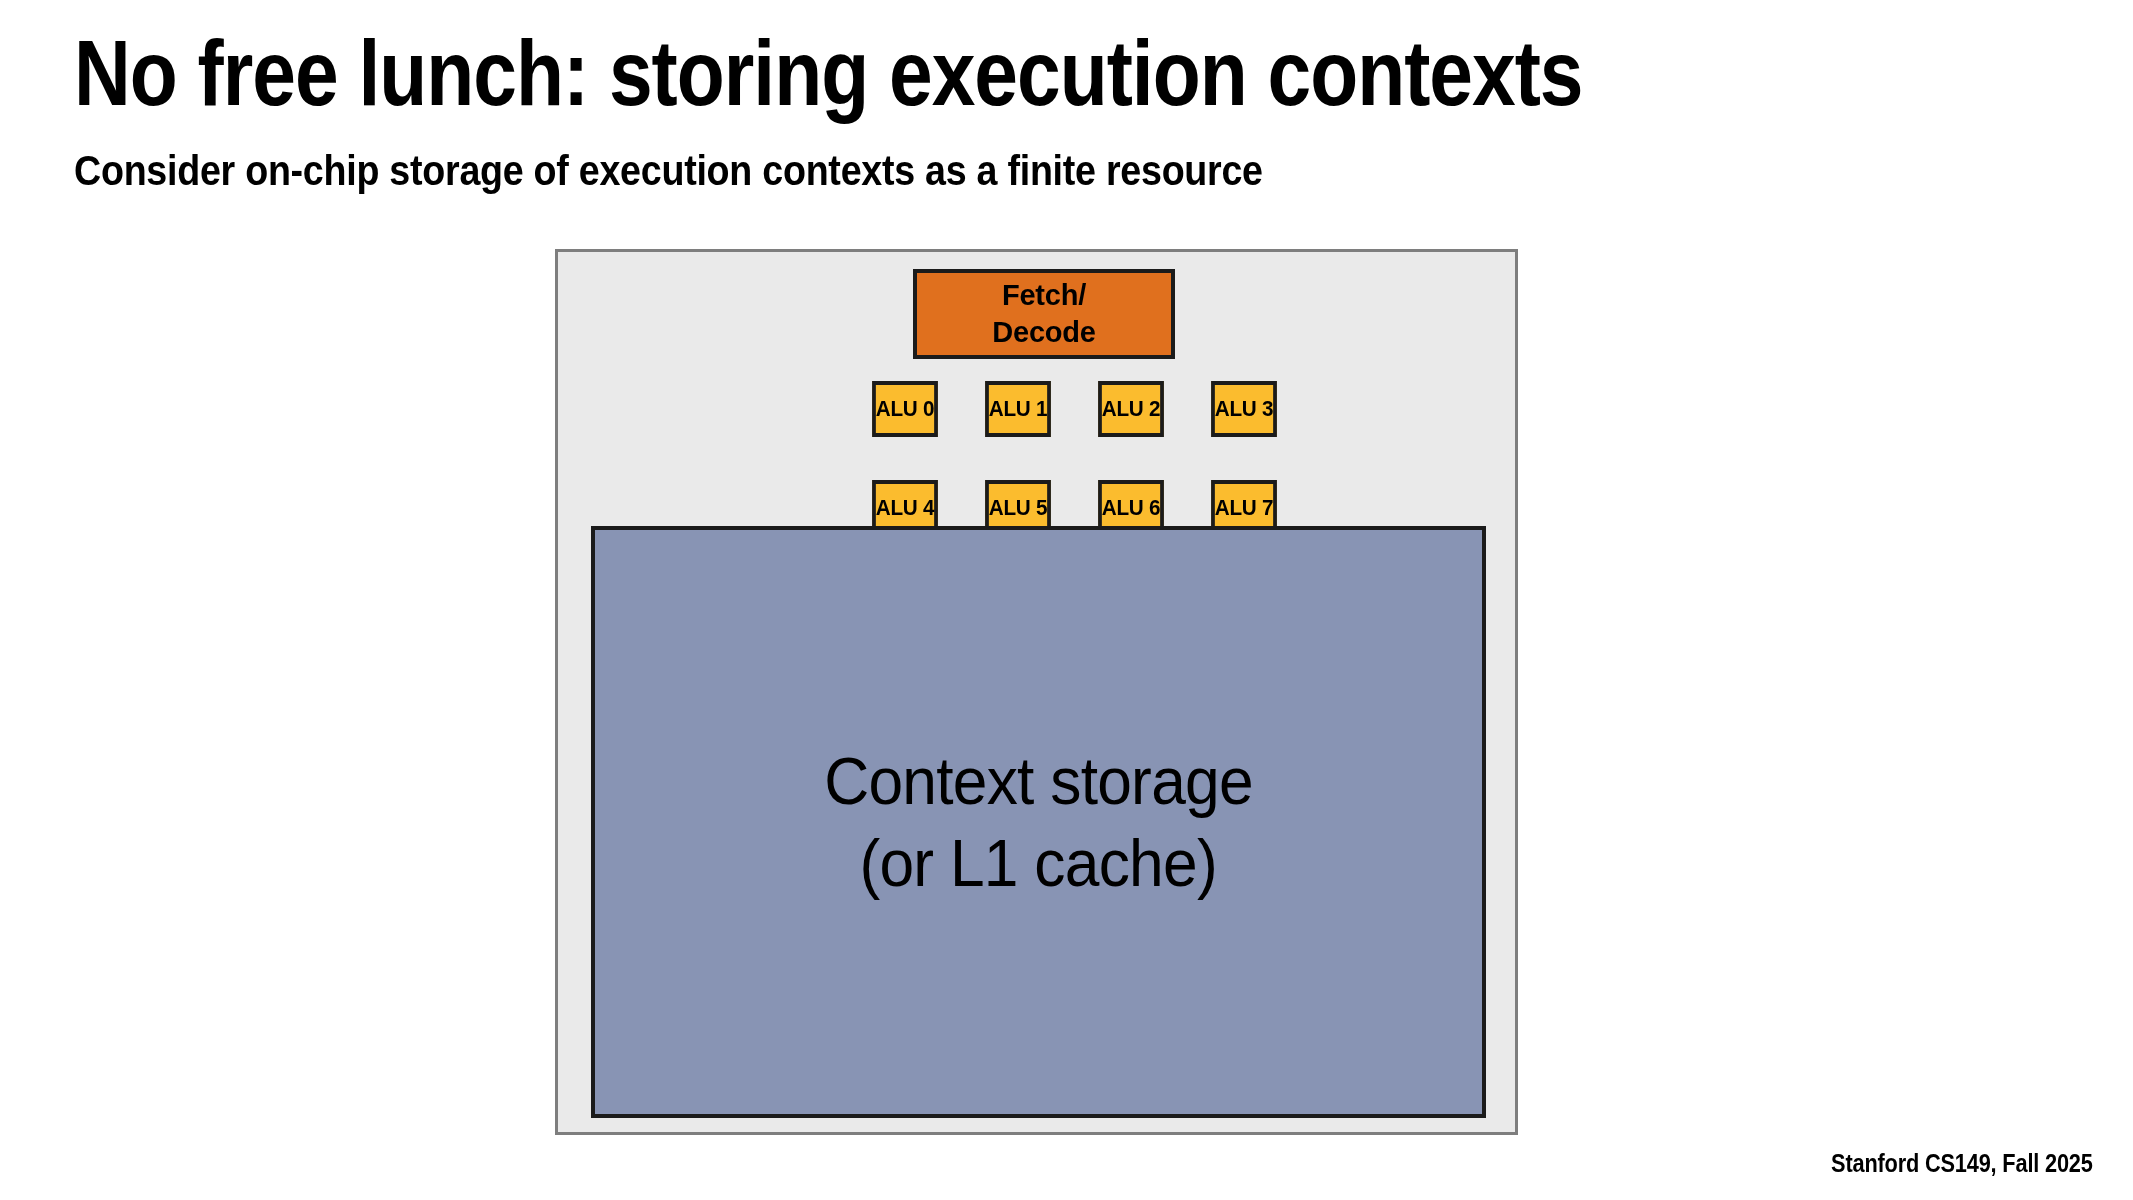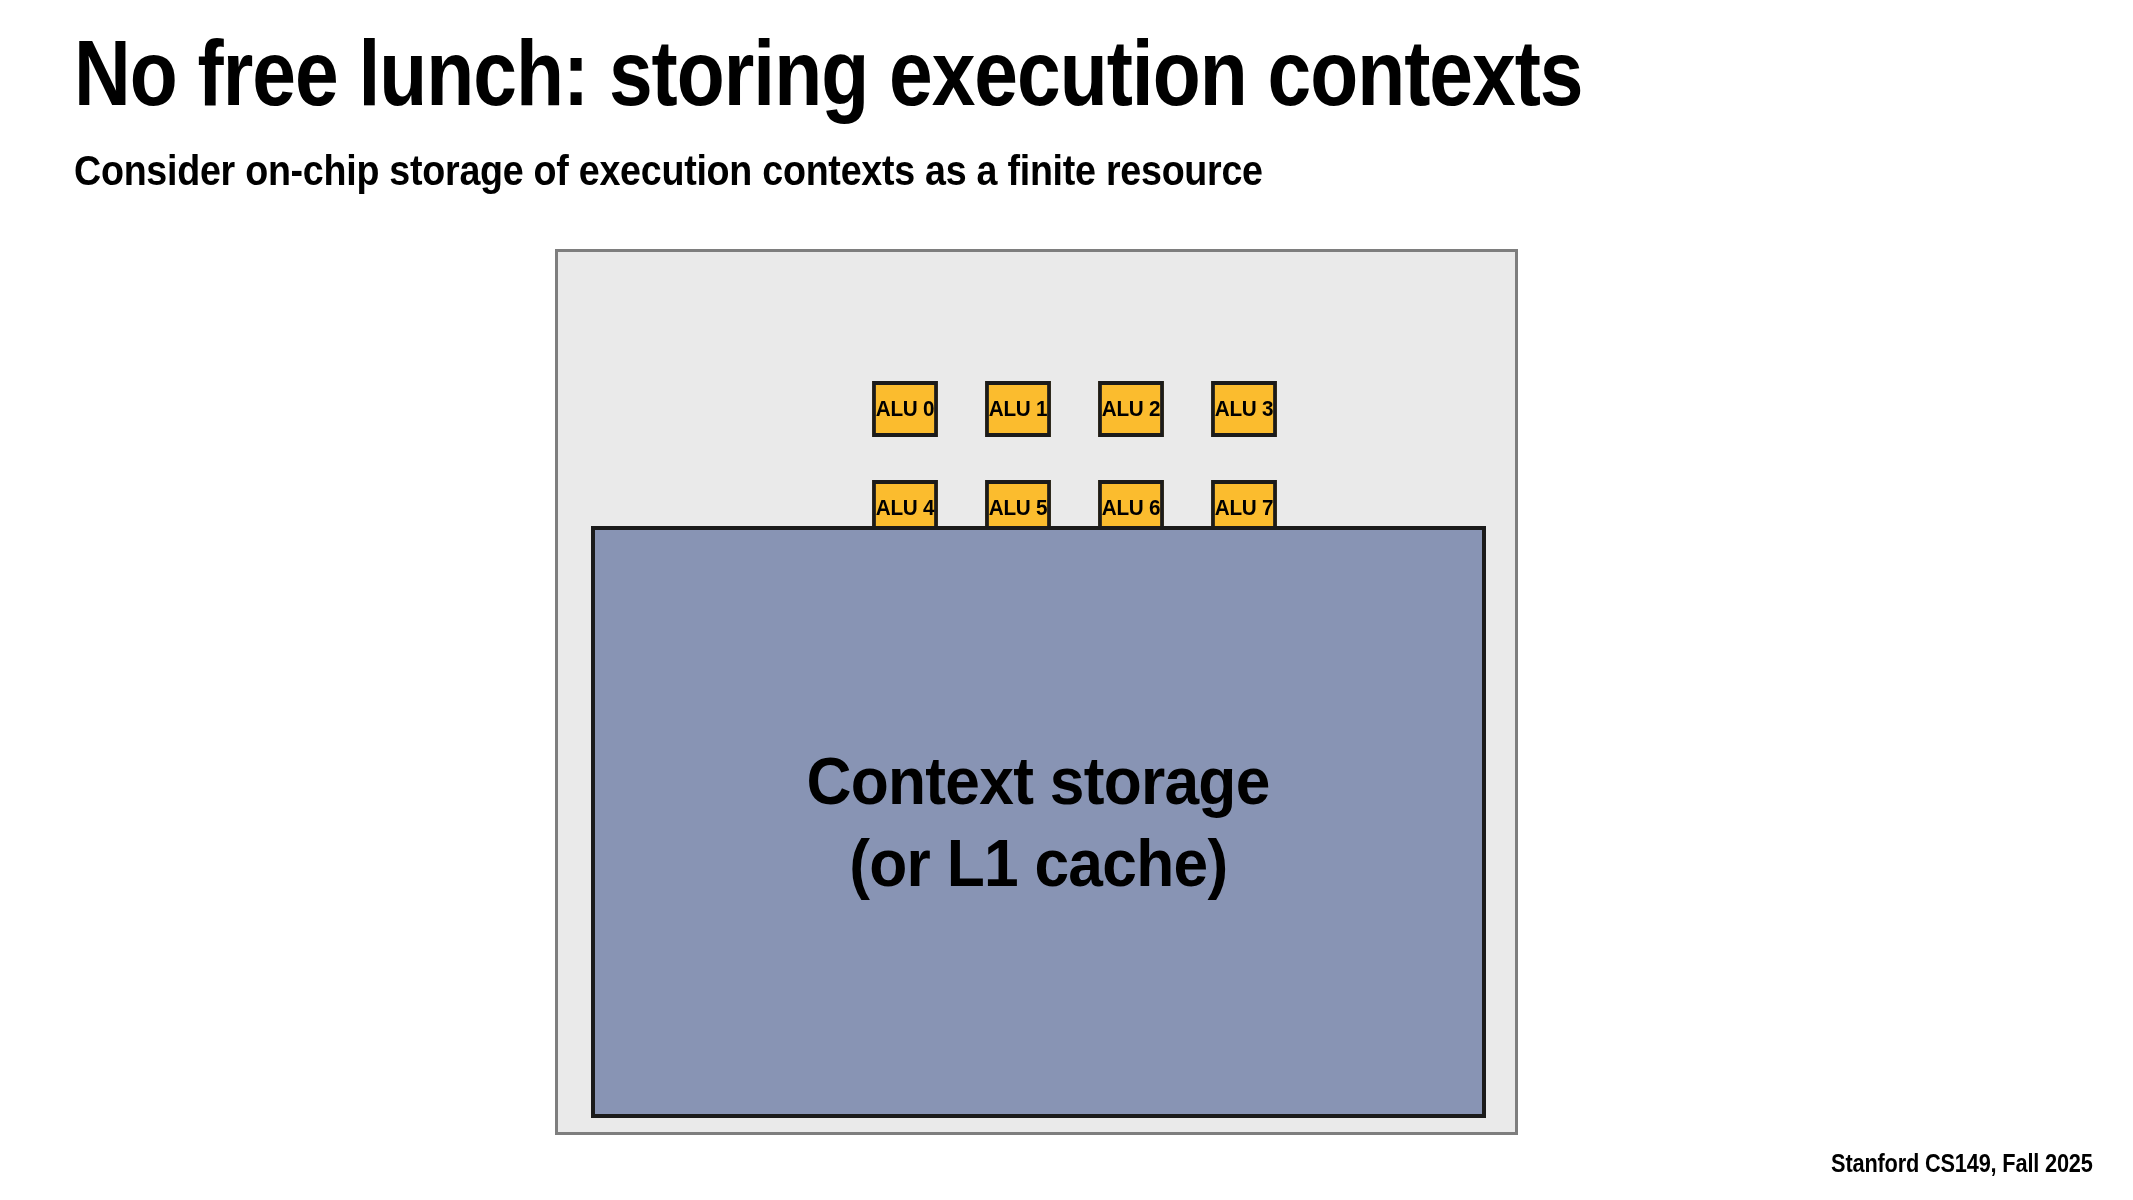--- a/index.html
+++ b/index.html
@@ -110,21 +110,21 @@
     width: 895px;
     height: 592px;
     background: #8894b4;
     border: 4px solid #1b1b1b;
     box-sizing: border-box;
     display: flex;
     flex-direction: column;
     align-items: center;
     justify-content: center;
     font-size: 67px;
-    font-weight: 700;
+    font-weight: 400;
     line-height: 1.23;
     letter-spacing: -0.8px;
     text-align: center;
   }
 
   .context-storage .cs-line {
     transform: scaleX(0.93);
   }
 
   
@@ -142,20 +142,24 @@
 </style>
 </head>
 <body>
 
 <div class="slide-title">No free lunch: storing execution contexts</div>
 
 <div class="slide-subtitle">Consider on-chip storage of execution contexts as a finite resource</div>
 
 <div class="core-diagram">
 
+  <div class="fetch-decode">
+    <span>Fetch/</span>
+    <span>Decode</span>
+  </div>
 
   <div class="alu-grid">
     <div class="alu-box">
       <span>ALU 0</span>
     </div>
     <div class="alu-box">
       <span>ALU 1</span>
     </div>
     <div class="alu-box">
       <span>ALU 2</span>

